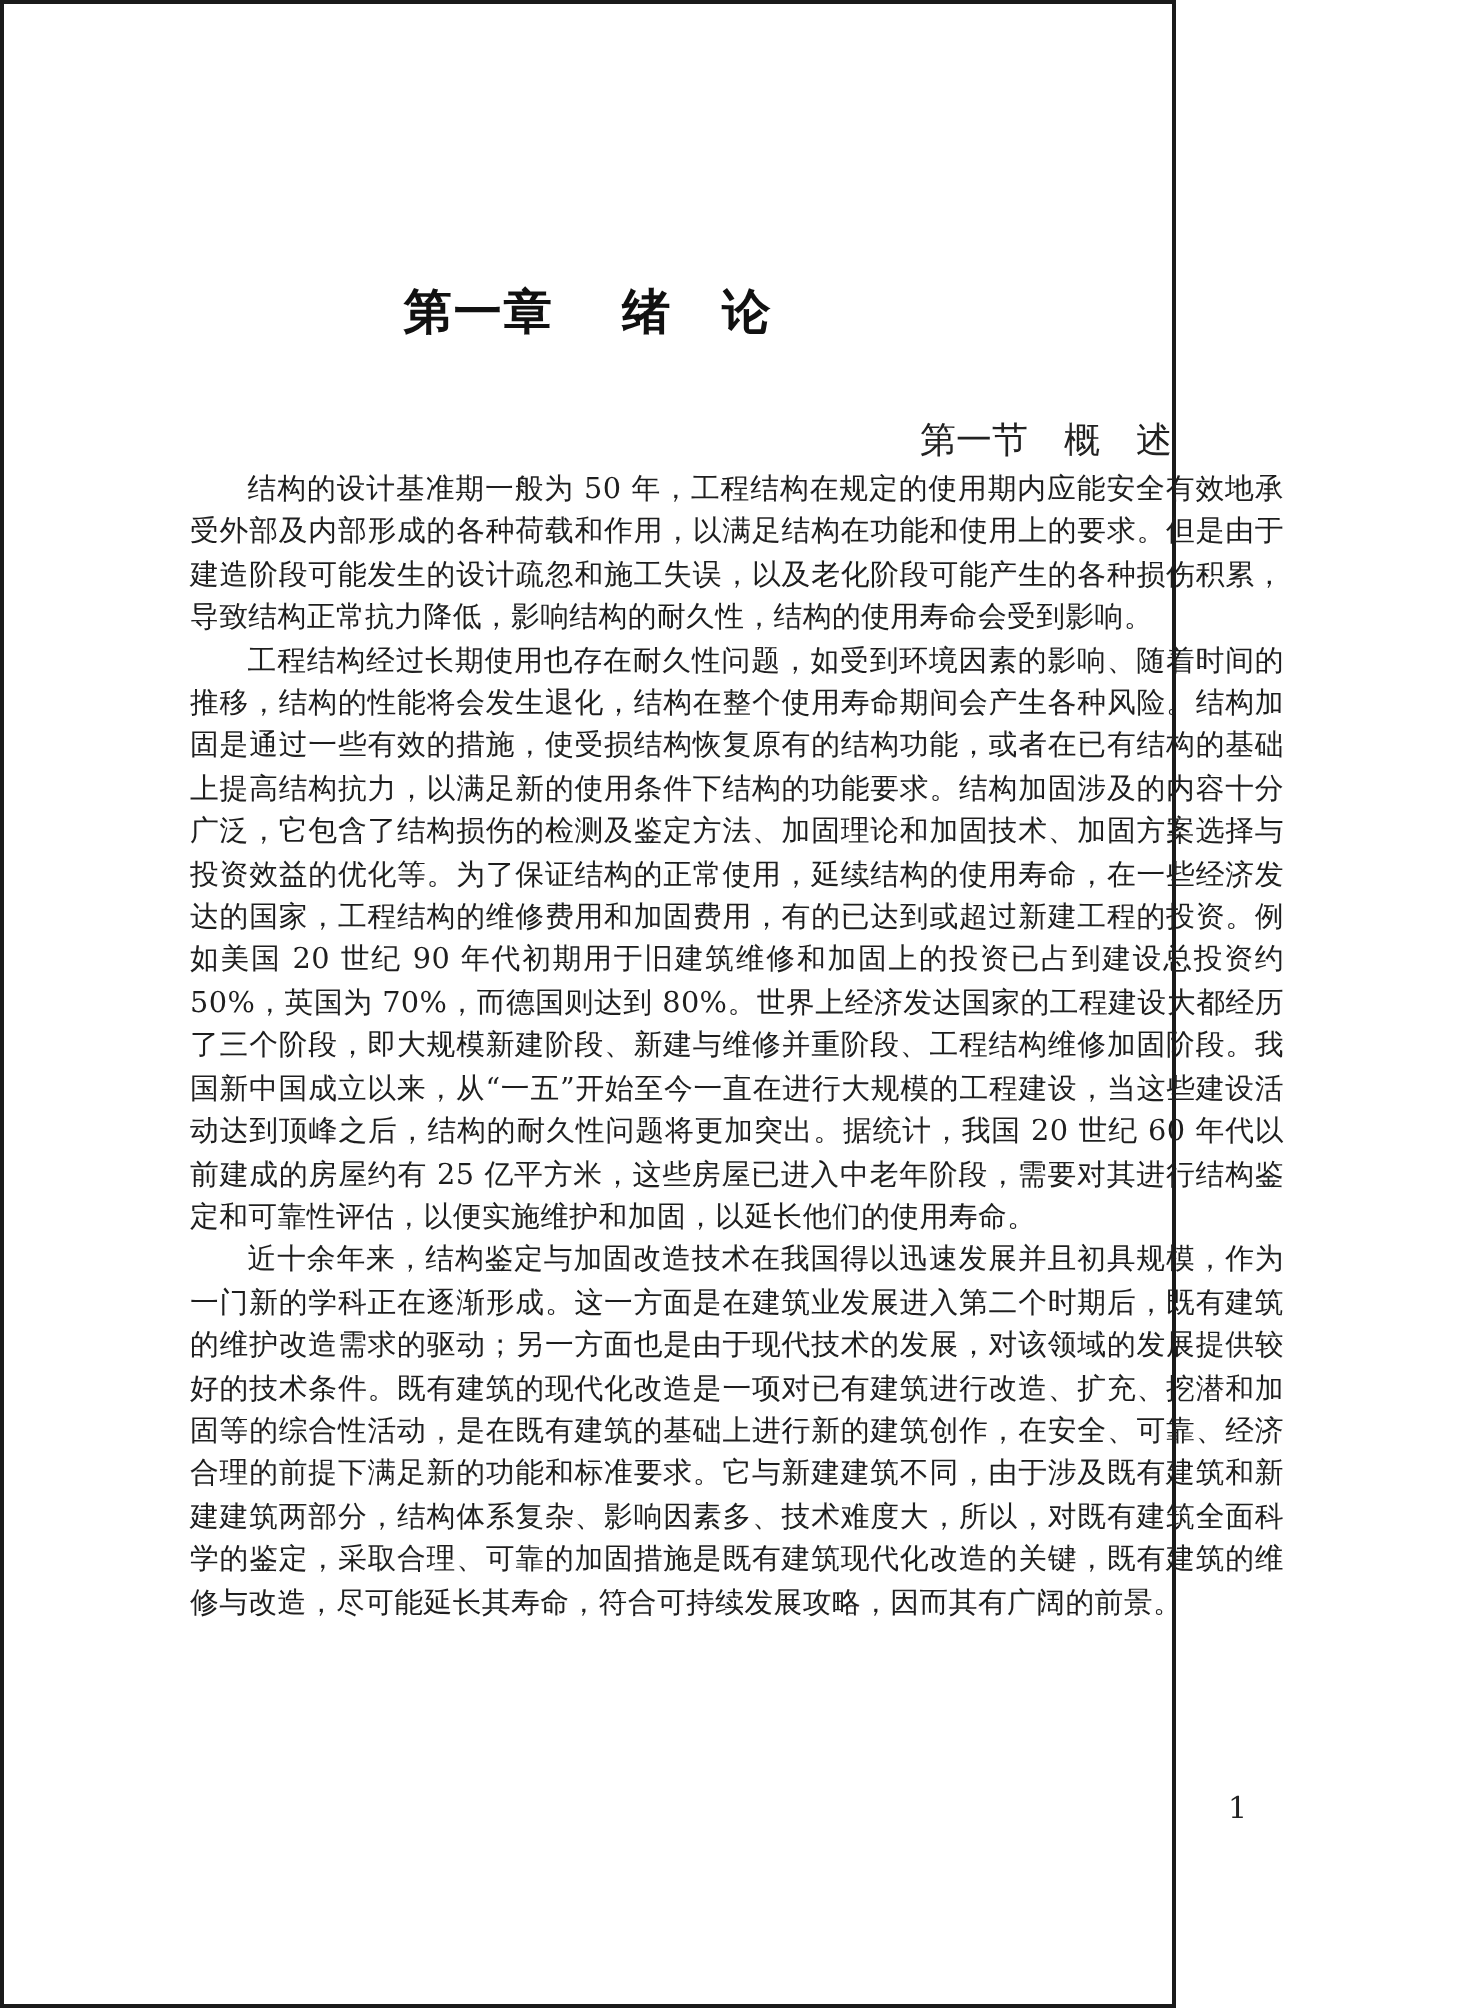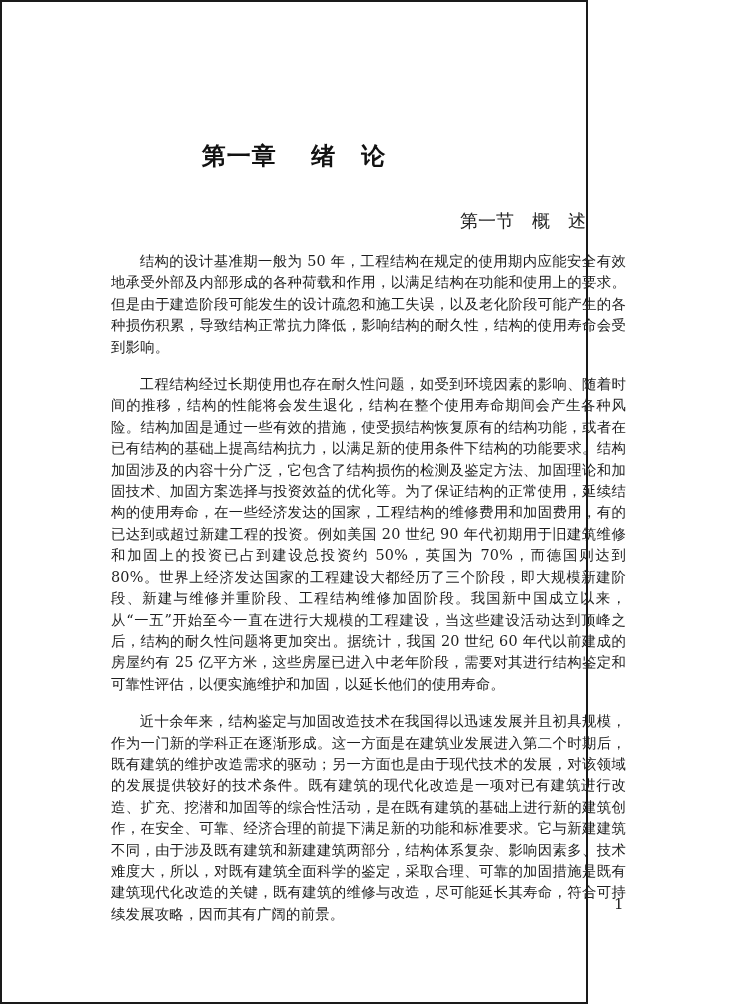--- a/index.html
+++ b/index.html
@@ -55,21 +55,21 @@
       left: 93px;
       top: 233px;
       width: 547px;
       font-family: "DejaVu Serif", serif;
       font-size: 14.4px;
       line-height: 21.4px;
       color: #1e1e1e;
       text-align: justify;
     }
     .body-text p {
-      margin: 16px;
+      margin: 0;
       text-indent: 2em;
       letter-spacing: 0.2px;
     }
     .page-number {
       position: absolute;
       left: 612px;
       top: 893px;
       font-family: "DejaVu Serif", serif;
       font-size: 15px;
       color: #222222;

